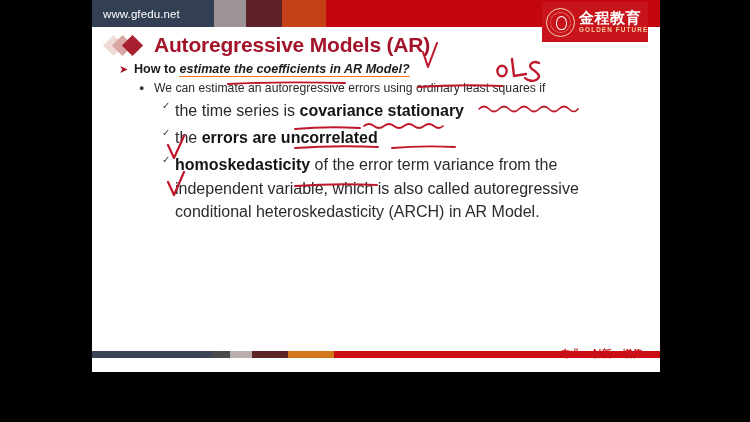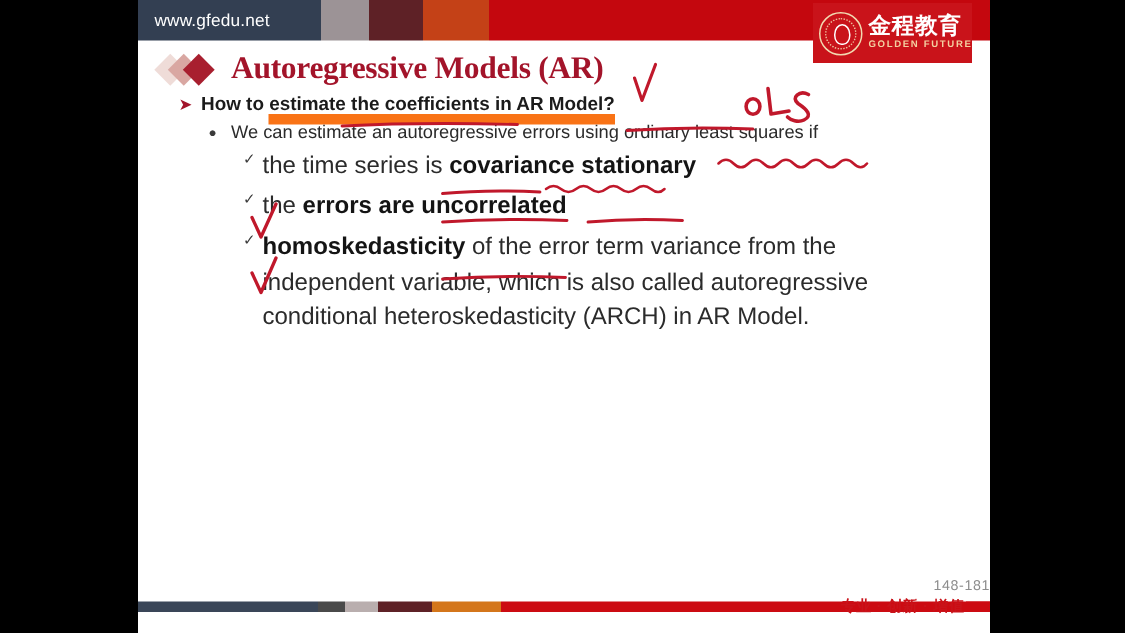--- a/index.html
+++ b/index.html
@@ -21,21 +21,21 @@
     height: 422px;
     background: #000000;
   }
 
   
   .slide {
     position: absolute;
     left: 92px;
     top: 0px;
     width: 568px;
-    height: 422px;
+    height: 372px;
     background: #ffffff;
     overflow: hidden;
   }
 
   
   .top-bar {
     position: absolute;
     left: 0;
     top: 0;
     width: 568px;
@@ -145,21 +145,20 @@
   .dia1 { left: 0px;  background: #efdcd8; }
   .dia2 { left: 9px;  background: #d9a7a2; }
   .dia3 { left: 19px; background: #a81f2f; }
   .slide-title {
     color: #a3142a;
     font-size: 21px;
     font-weight: bold;
     letter-spacing: -0.2px;
     white-space: nowrap;
     margin-left: 2px;
-    font-family: Liberation Serif, serif;
   }
 
   
   .body-area {
     position: absolute;
     left: 0;
     top: 62px;
     width: 568px;
   }
   .lvl1 {
@@ -211,21 +210,21 @@
   }
   .lvl3-text {
     font-size: 16px;
     color: #2b2b2b;
     max-width: 435px;
     line-height: 1.45;
   }
   .b { font-weight: bold; color: #141414; }
 
   
-  .u-thin { border-bottom: 7px solid #f97316; }
+  .u-thin { border-bottom: 1px solid #f97316; font-style: italic; }
 
   
   .ink { position: absolute; pointer-events: none; }
   .ink svg { display: block; overflow: visible; }
 
   
   .page-num {
     position: absolute;
     left: 0;
     right: 0;

